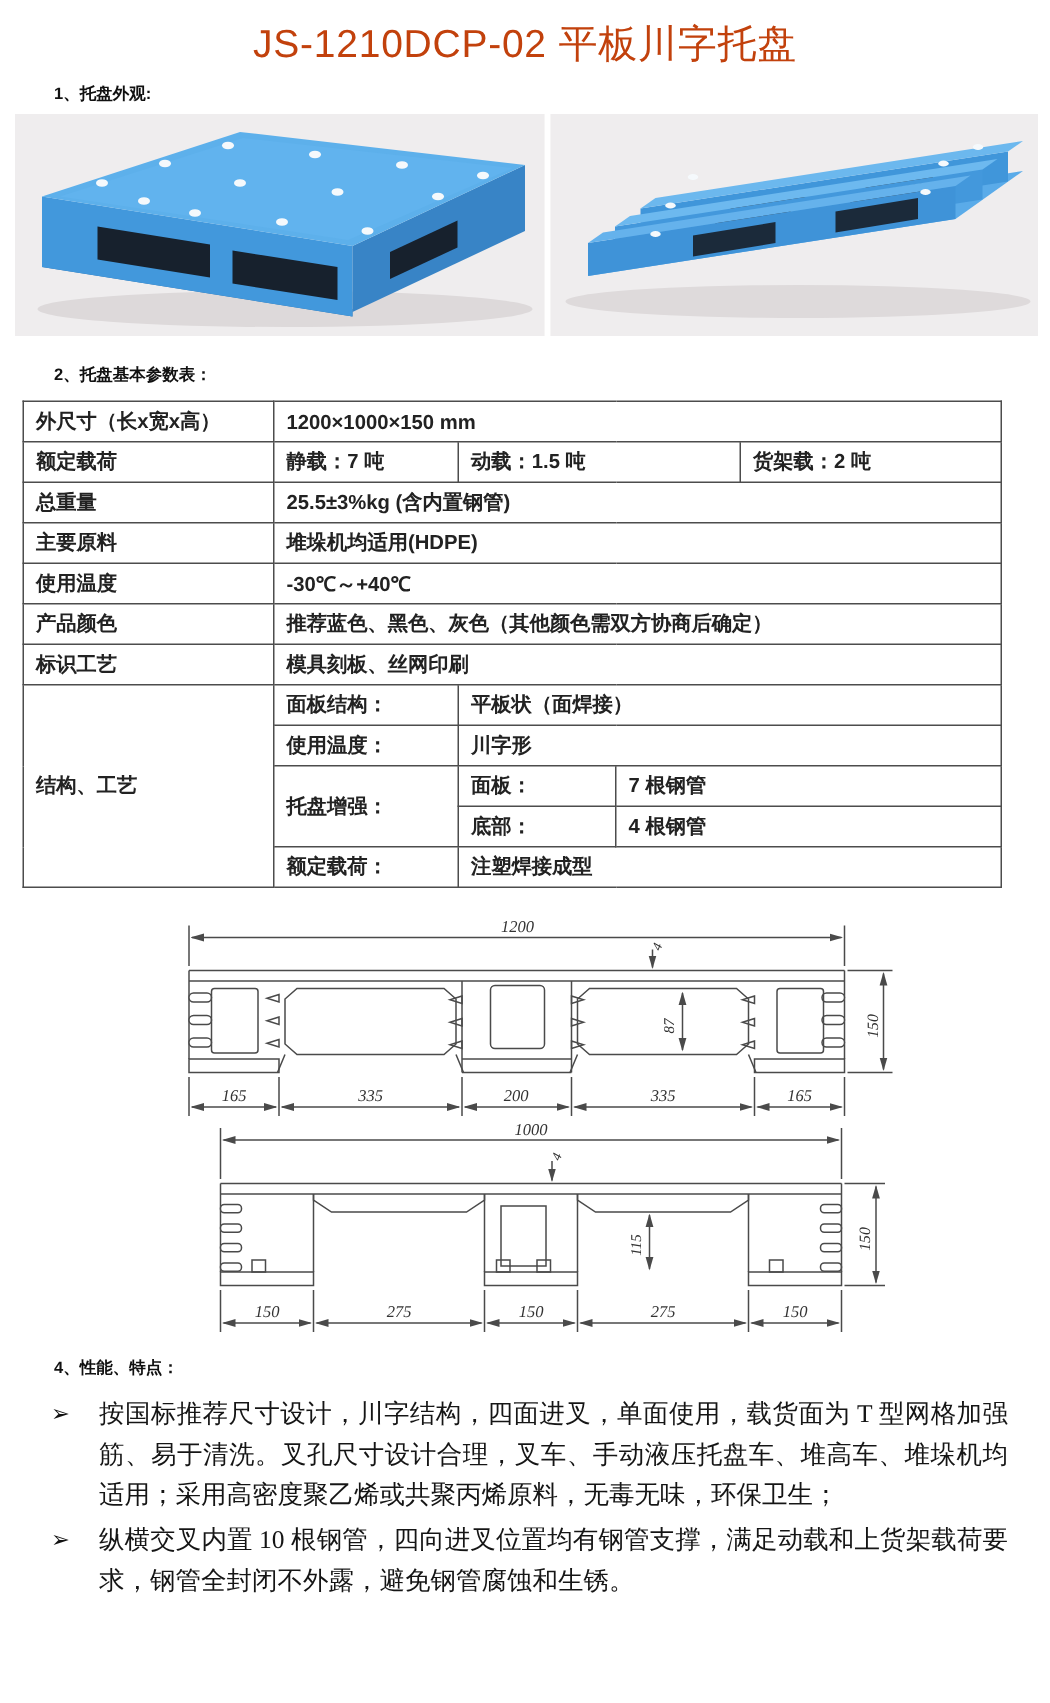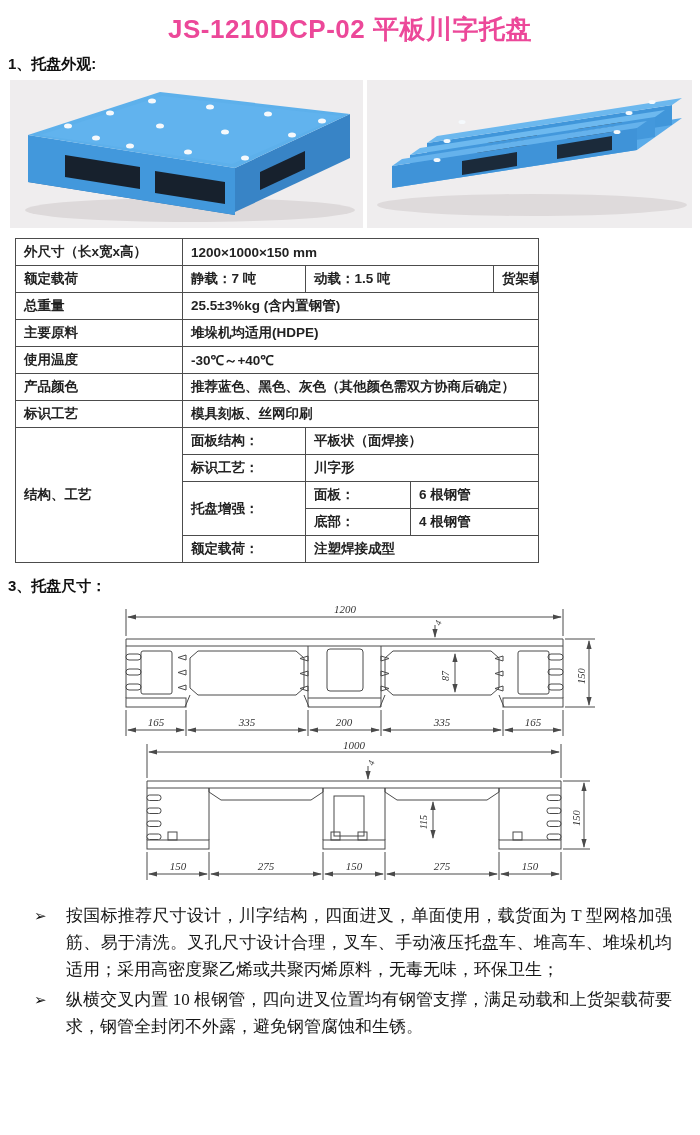--- a/index.html
+++ b/index.html
@@ -2,43 +2,43 @@
 <html><head>
 <meta charset="utf-8">
 <style>
   html,body{margin:0;padding:0;}
   body{
     width:700px;height:1135px;background:#ffffff;overflow:hidden;
     font-family:"Liberation Sans",sans-serif;color:#1c1c1c;
   }
   .page{width:700px;height:1135px;position:relative;}
   h1.title{
-    margin:12px 0 6px 0;text-align:center;font-size:26px;font-weight:bold;
-    letter-spacing:.5px;color:#ec4899;
+    margin:12px 0 6px 0;text-align:center;font-size:26px;font-weight:normal;
+    letter-spacing:.5px;color:#c2410c;
   }
-  .sec-head{font-size:15px;font-weight:bold;margin:0 0 0 8px;color:#111;}
+  .sec-head{font-size:11px;font-weight:bold;margin:0 0 0 36px;color:#111;}
   .sec-head.s1{margin-top:8px;}
   .sec-head.s2{margin-top:18px;}
   .sec-head.s3{margin-top:14px;}
   .sec-head.s4{margin-top:4px;}
   .photos{display:flex;gap:4px;margin:6px 8px 0 10px;height:148px;}
   .photo{background:#efedee;overflow:hidden;}
   .photo.left{width:353px;}
   .photo.right{width:325px;}
   table.spec{
-    border-collapse:collapse;margin:10px 0 0 15px;width:524px;
+    border-collapse:collapse;margin:10px 0 0 15px;width:653px;
     table-layout:fixed;
   }
   table.spec td{
     border:1.5px solid #4c4c4c;height:24px;padding:1px 8px;
     font-size:13.5px;font-weight:600;color:#222;vertical-align:middle;
     overflow:hidden;white-space:nowrap;
   }
   .drawing{line-height:0;}
-  .drawing.d1{margin:4px 0 0 95px;}
+  .drawing.d1{margin:16px 0 0 95px;}
   .drawing.d2{margin:0 0 0 128px;}
   .dim{font-family:"Liberation Serif",serif;font-style:italic;fill:#333;}
   .bullets{margin:10px 28px 0 34px;font-family:"Liberation Serif",serif;}
   .bullet{display:flex;font-size:17px;line-height:1.6;color:#151515;text-align:justify;}
   .bullet .mk{flex:0 0 32px;font-size:15px;padding-top:2px;color:#111;}
   .bullet + .bullet{margin-top:2px;}
   svg{display:block;}
 </style>
 </head>
 <body>
@@ -105,20 +105,21 @@
             <ellipse cx="80" cy="61" rx="3.5" ry="2"></ellipse>
               <ellipse cx="262" cy="33" rx="3.5" ry="2"></ellipse>
             <ellipse cx="95" cy="42" rx="3.5" ry="2"></ellipse>
               <ellipse cx="285" cy="22" rx="3.5" ry="2"></ellipse>
           </g>
         </g>
       </svg>
     </div>
   </div>
 
+  <div class="sec-head s2">2、托盘基本参数表：</div>
 
   <table class="spec">
     <colgroup>
         <col style="width:167px">
         <col style="width:123px">
         <col style="width:105px">
         <col style="width:83px">
         <col>
       </colgroup>
     <tbody>
@@ -151,40 +152,39 @@
     <tr>
       <td>标识工艺</td>
       <td colspan="4">模具刻板、丝网印刷</td>
     </tr>
     <tr>
       <td rowspan="5">结构、工艺</td>
       <td>面板结构：</td>
       <td colspan="3">平板状（面焊接）</td>
     </tr>
     <tr>
-      <td>标识工艺：</td>
+      <td>使用温度：</td>
       <td colspan="3">川字形</td>
     </tr>
     <tr>
       <td rowspan="2">托盘增强：</td>
       <td>面板：</td>
-      <td colspan="2">6 根钢管</td>
+      <td colspan="2">7 根钢管</td>
     </tr>
     <tr>
       <td>底部：</td>
       <td colspan="2">4 根钢管</td>
     </tr>
     <tr>
       <td>额定载荷：</td>
       <td colspan="3">注塑焊接成型</td>
     </tr>
   </tbody>
     </table>
 
-  <div class="sec-head s3">3、托盘尺寸：</div>
 
   <div class="drawing d1">
     <svg width="510" height="140" viewBox="0 0 510 140">
       <defs>
         <marker id="ar1" markerWidth="9" markerHeight="8" refX="8" refY="4" orient="auto-start-reverse" markerUnits="userSpaceOnUse">
           <path d="M0,1.4 L9,4 L0,6.6 Z" fill="#4a4a4a"></path>
         </marker>
       </defs>
       <g stroke="#4a4a4a" stroke-width="1" fill="none">
         <line x1="31" y1="9" x2="31" y2="36"></line>
@@ -303,20 +303,21 @@
         <text x="452" y="78" font-size="10.5" transform="rotate(-90 452 78)">150</text>
         <text x="50" y="130">150</text>
         <text x="138" y="130">275</text>
         <text x="226" y="130">150</text>
         <text x="314" y="130">275</text>
         <text x="402" y="130">150</text>
       </g>
     </svg>
   </div>
 
+  <div class="sec-head s4">4、性能、特点：</div>
 
   <div class="bullets">
     <div class="bullet">
       <span class="mk">➢</span>
       <span>按国标推荐尺寸设计，川字结构，四面进叉，单面使用，载货面为 T 型网格加强筋、易于清洗。叉孔尺寸设计合理，叉车、手动液压托盘车、堆高车、堆垛机均适用；采用高密度聚乙烯或共聚丙烯原料，无毒无味，环保卫生；</span>
     </div>
     <div class="bullet">
       <span class="mk">➢</span>
       <span>纵横交叉内置 10 根钢管，四向进叉位置均有钢管支撑，满足动载和上货架载荷要求，钢管全封闭不外露，避免钢管腐蚀和生锈。</span>
     </div>

